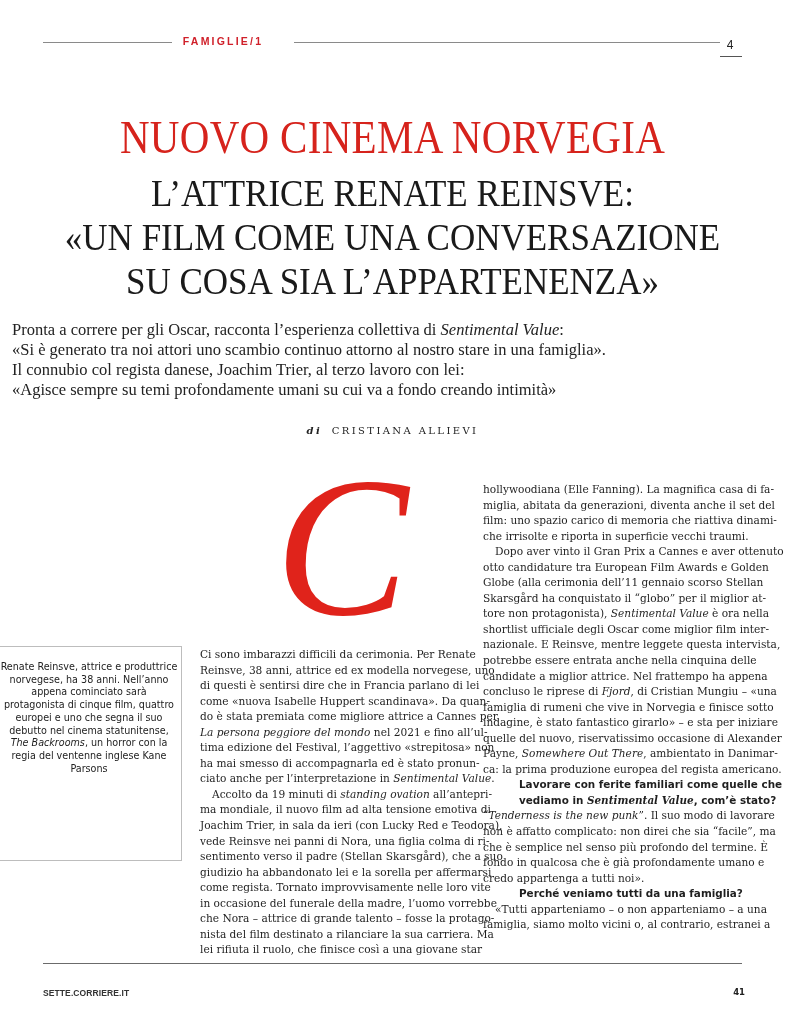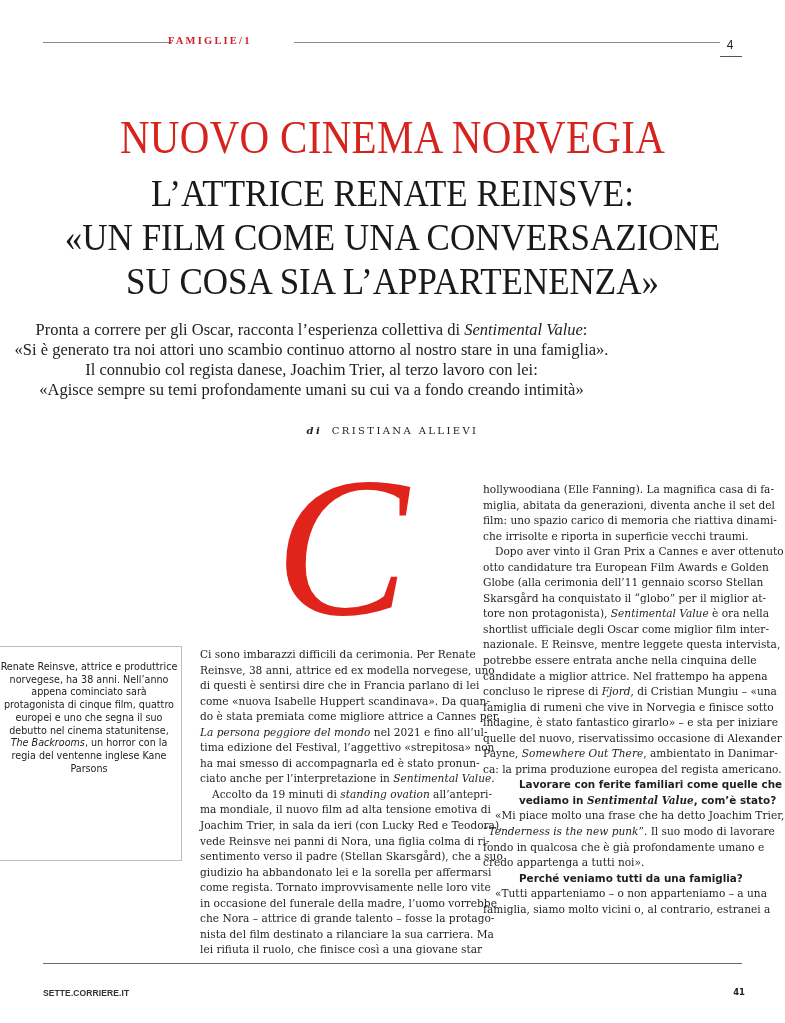--- a/index.html
+++ b/index.html
@@ -1,33 +1,33 @@
 <!DOCTYPE html>
 <html><head>
 <meta charset="utf-8">
 <style>
   html, body { margin: 0; padding: 0; background: #ffffff; }
   body { width: 785px; height: 1023px; position: relative; overflow: hidden; color: #1b1b1b; }
 
   
   .hdr-rule { position: absolute; height: 1px; background: #8a8a8a; top: 42px; }
-  .section-label { position: absolute; top: 35px; left: 168px; width: 110px; 
-    font-family: Liberation Serif, serif; font-weight: bold; font-size: 10.5px; letter-spacing: 2.2px; color: #d0202a; }
+  .section-label { position: absolute; top: 35px; left: 168px; width: 110px; text-align: center;
+    font-family: Liberation Sans, sans-serif; font-weight: bold; font-size: 10.5px; letter-spacing: 2.2px; color: #d0202a; }
   .chapter-num { position: absolute; top: 38px; left: 722px; width: 16px; text-align: center;
     font-family: "Liberation Sans", sans-serif; font-size: 12px; color: #222; }
   .chapter-underline { position: absolute; top: 56px; left: 720px; width: 22px; height: 1px; background: #555; }
 
   
   .kicker { position: absolute; top: 110px; left: 0; width: 785px; text-align: center;
     font-family: "Liberation Serif", serif; font-size: 41px; color: #d6231c; letter-spacing: 0.3px; transform: scaleY(1.12); transform-origin: top; }
   .headline { position: absolute; top: 172px; left: 0; width: 785px; text-align: center;
     font-family: "Liberation Serif", serif; font-size: 35px; line-height: 40px; color: #1a1a1a; transform: scaleY(1.1); transform-origin: top; }
   .headline div { white-space: nowrap; }
 
-  .standfirst { position: absolute; top: 320px; left: 1px; width: 621px; text-align: center;
+  .standfirst { position: absolute; top: 320px; left: 12px; width: 621px; text-align: left;
     font-family: "Liberation Serif", serif; font-size: 16.5px; line-height: 20px; color: #222; }
   .standfirst div { white-space: nowrap; }
   .standfirst em { font-style: italic; }
 
   .byline { position: absolute; top: 425px; left: 0; width: 785px; text-align: center;
     font-family: "DejaVu Serif", serif; font-size: 10px; letter-spacing: 2.4px; color: #222; }
   .byline .di { font-style: italic; font-weight: bold; }
 
   
   .dropcap { position: absolute; top: 452px; left: 275px; width: 100px; height: 190px;
@@ -127,22 +127,23 @@
     <span class="line">potrebbe essere entrata anche nella cinquina delle</span>
     <span class="line">candidate a miglior attrice. Nel frattempo ha appena</span>
     <span class="line">concluso le riprese di <em>Fjord</em>, di Cristian Mungiu – «una</span>
     <span class="line">famiglia di rumeni che vive in Norvegia e finisce sotto</span>
     <span class="line">indagine, è stato fantastico girarlo» – e sta per iniziare</span>
     <span class="line">quelle del nuovo, riservatissimo occasione di Alexander</span>
     <span class="line">Payne, <em>Somewhere Out There</em>, ambientato in Danimar-</span>
     <span class="line last">ca: la prima produzione europea del regista americano.</span>
     <span class="line q last">Lavorare con ferite familiari come quelle che</span>
     <span class="line q last">vediamo in <em>Sentimental Value</em>, com’è stato?</span>
-    <span class="line" style="text-indent: 12px;">«Mi piace molto una frase che ha detto Joachim Trier,</span>
     <span class="line">“<em>Tenderness is the new punk</em>”. Il suo modo di lavorare</span>
+    <span class="line">non è affatto complicato: non direi che sia “facile”, ma</span>
+    <span class="line">che è semplice nel senso più profondo del termine. È</span>
     <span class="line">fondo in qualcosa che è già profondamente umano e</span>
     <span class="line last">credo appartenga a tutti noi».</span>
     <span class="line q last">Perché veniamo tutti da una famiglia?</span>
     <span class="line" style="text-indent: 12px;">«Tutti apparteniamo – o non apparteniamo – a una</span>
     <span class="line last">famiglia, siamo molto vicini o, al contrario, estranei a</span>
   </div>
 
 <div class="foot-rule"></div>
 <div class="foot-left">SETTE.CORRIERE.IT</div>
 <div class="foot-right">41</div>

